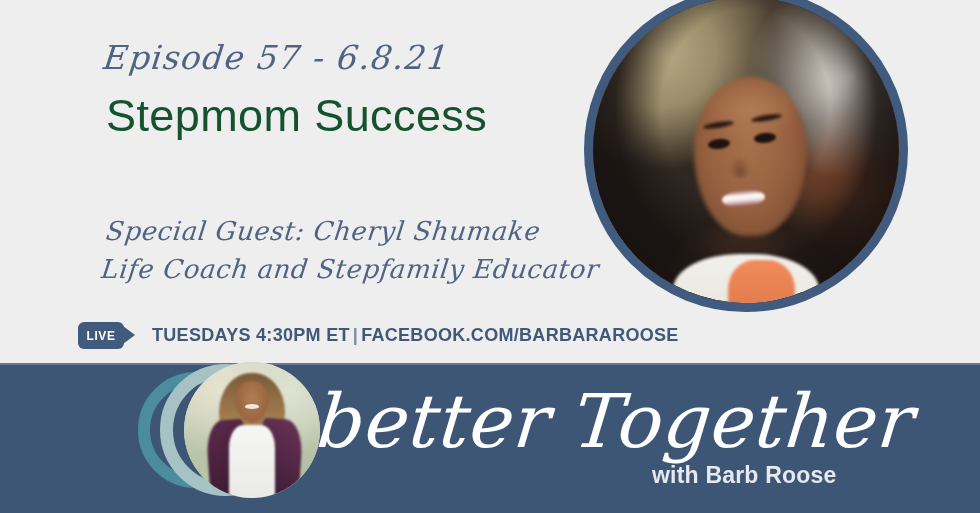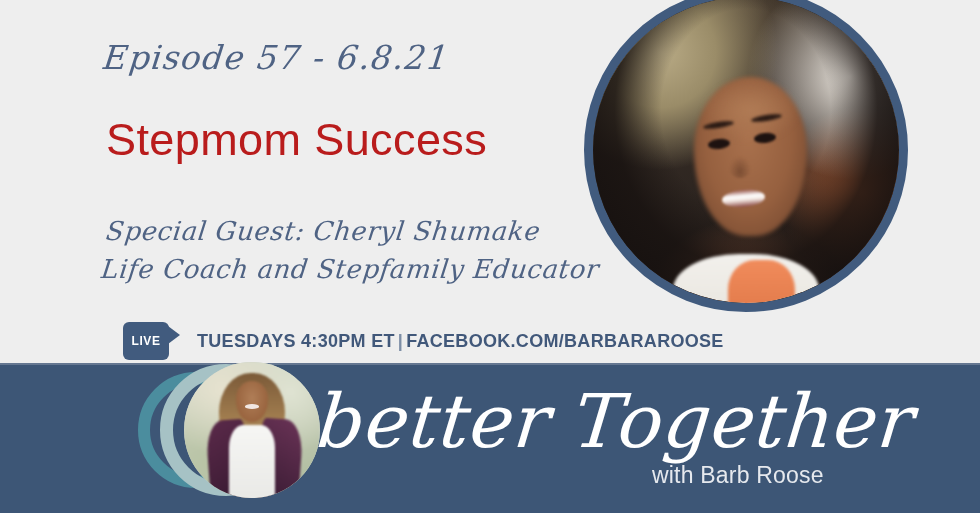--- a/index.html
+++ b/index.html
@@ -19,27 +19,27 @@
     font-family:"DejaVu Serif",serif;
     font-style:italic;
     font-size:33px;
     letter-spacing:1.2px;
     color:#4f6384;
     transform:skewX(-7deg);
     white-space:nowrap;
   }
 
   .title{
-    position:absolute;left:106px;top:112px;width:470px;
+    position:absolute;left:106px;top:88px;width:470px;
     font-family:"Liberation Sans",sans-serif;
     font-weight:300;
     font-size:45px;
     line-height:55px;
     letter-spacing:0.4px;
-    color:#b91c1c;
+    color:#14532d;
   }
   .title .l2{display:block;}
 
   .guest{
     position:absolute;left:104px;top:212px;
     font-family:"DejaVu Serif",serif;
     font-style:italic;
     font-size:26px;
     line-height:38px;
     letter-spacing:0.6px;
@@ -119,22 +119,22 @@
   .gp-scarf{
     position:absolute;left:44%;top:86%;width:22%;height:24%;
     border-radius:40% 40% 0 0;
     background:linear-gradient(#f08b5b 0%, #dc7343 100%);
     filter:blur(1.5px);
   }
 
   
   .live-bar{position:absolute;left:78px;top:322px;display:flex;align-items:center;}
   .live-badge{
-    position:relative;width:46px;height:38px;display:flex;align-items:center;justify-content:center;
-    background:#415b7e;border-radius:6px;margin-left:45px;
+    position:relative;width:46px;height:27px;display:flex;align-items:center;justify-content:center;
+    background:#415b7e;border-radius:6px;
   }
   .live-badge .lbl{
     color:#ffffff;font-size:12px;font-weight:bold;letter-spacing:0.6px;
     font-family:"Liberation Sans",sans-serif;line-height:1;
   }
   .live-lens{
     position:absolute;left:45px;top:4px;width:0;height:0;
     border-top:9px solid transparent;border-bottom:9px solid transparent;
     border-left:12px solid #415b7e;
   }
@@ -222,21 +222,21 @@
     font-size:74px;
     line-height:78px;
     letter-spacing:0.5px;
     color:#ffffff;
     white-space:nowrap;
     transform:skewX(-6deg);
   }
   .byline{
     position:absolute;left:652px;top:462px;
     font-family:"Liberation Sans",sans-serif;
-    font-weight:400;font-size:23px;letter-spacing:0.2px;
+    font-weight:700;font-size:23px;letter-spacing:0.2px;
     color:#e6e9ee;white-space:nowrap;
   }
 </style>
 </head>
 <body>
 
 <div id="stage">
 
   <div class="upper">
 

